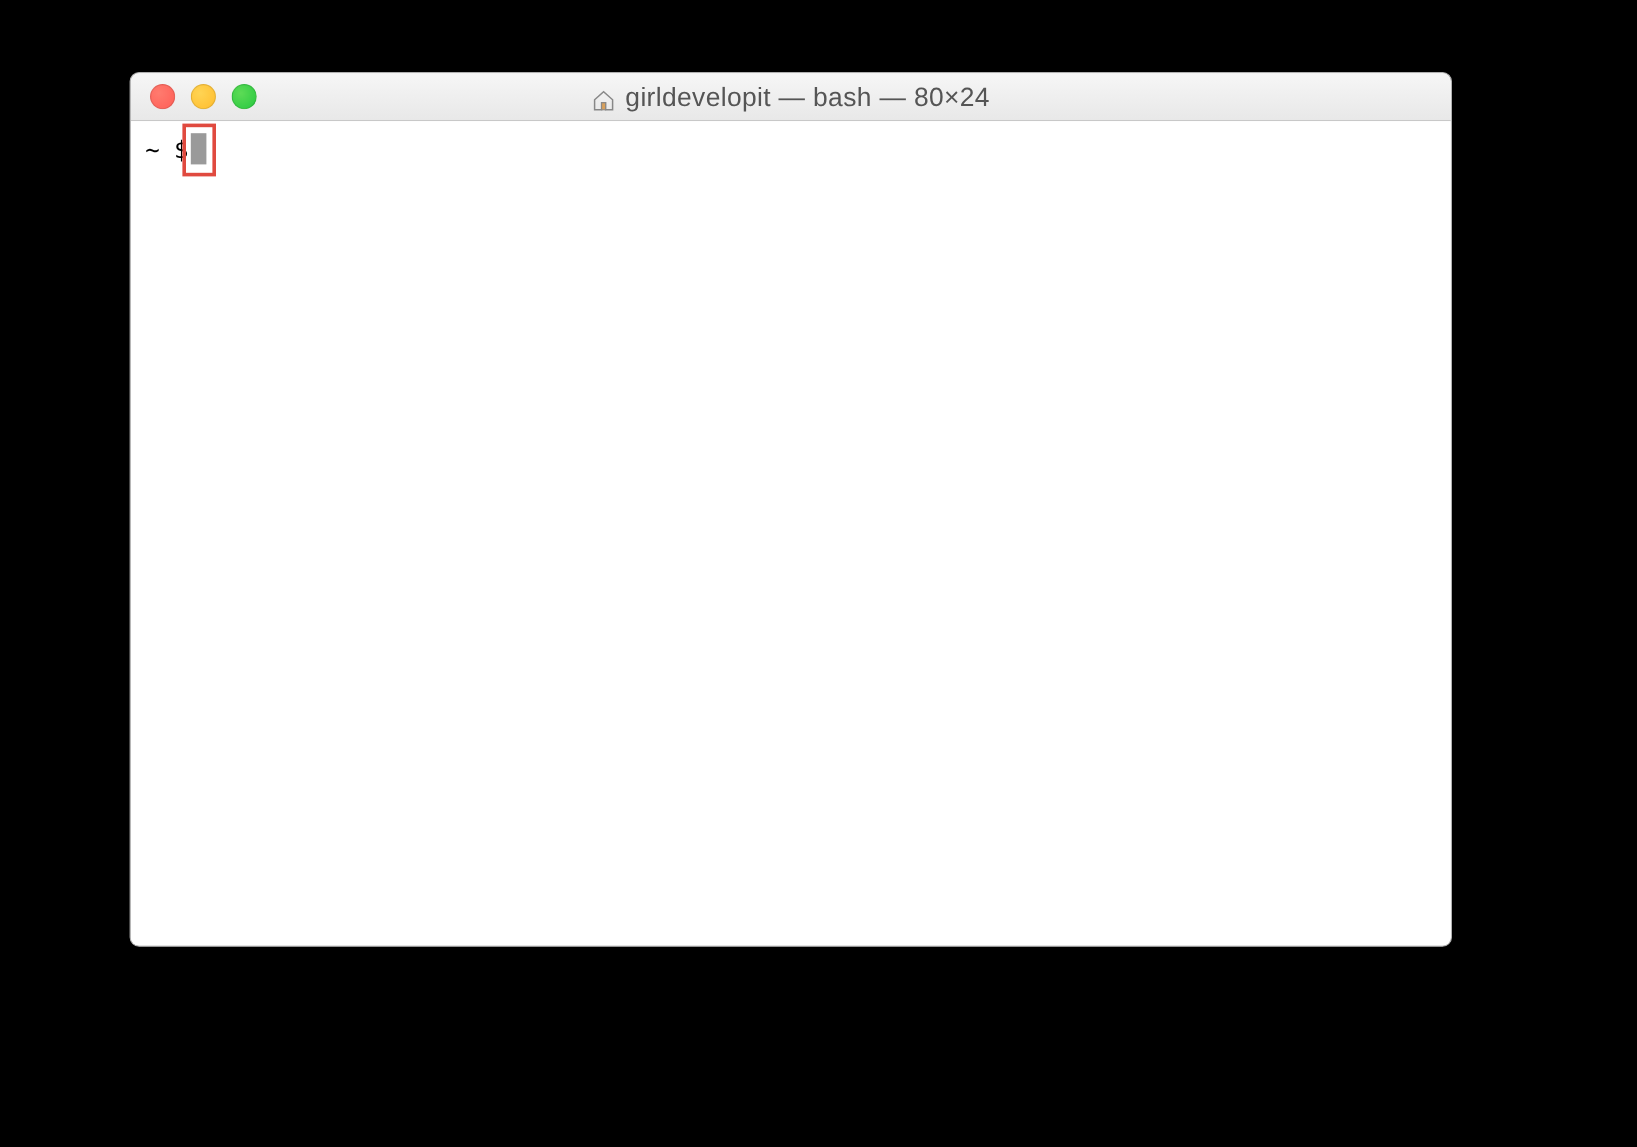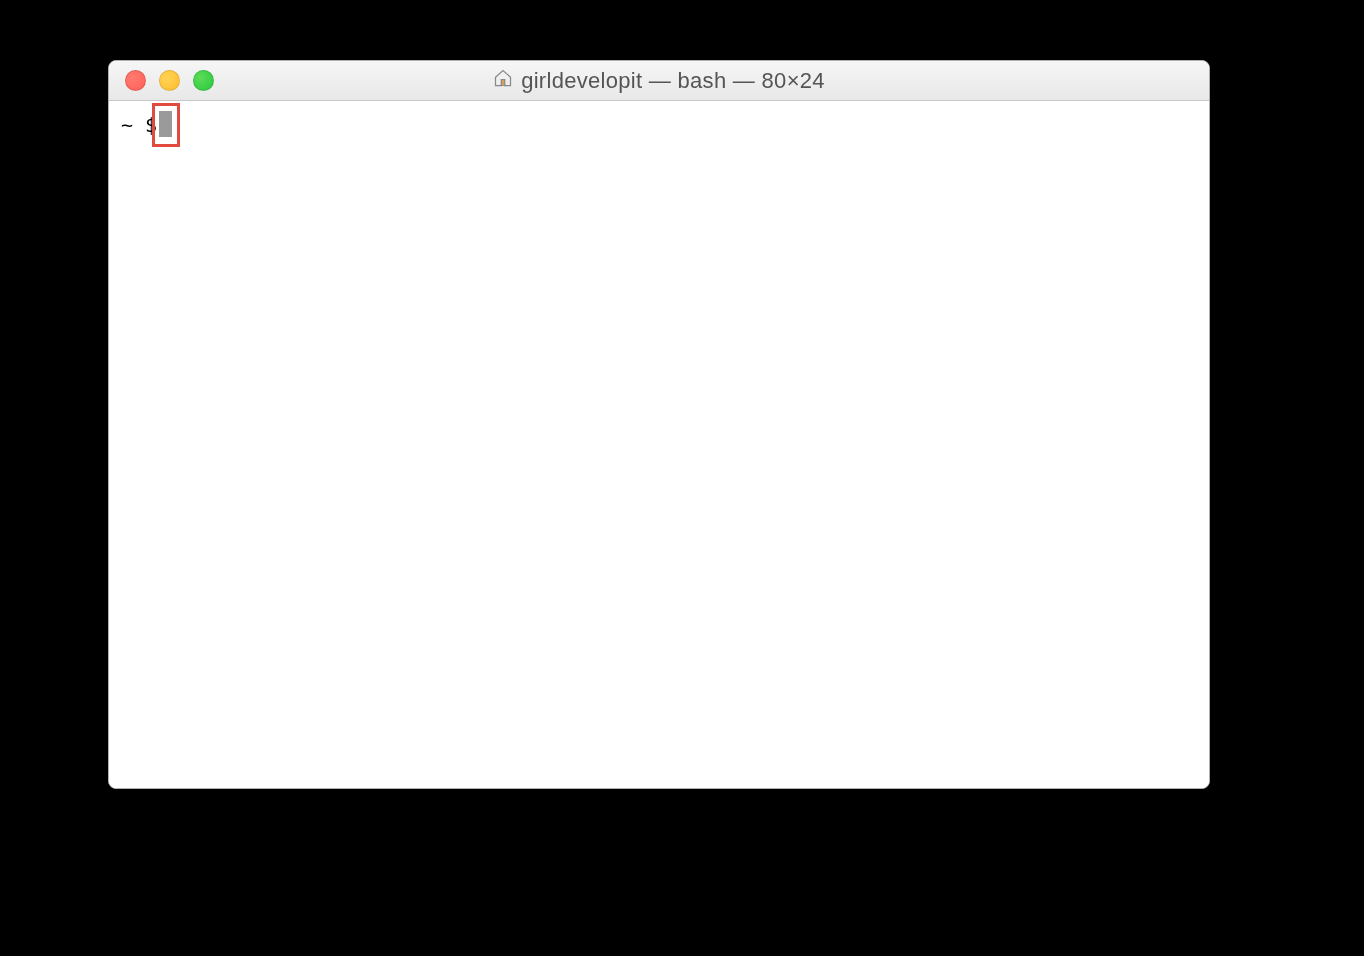--- a/index.html
+++ b/index.html
@@ -62,21 +62,21 @@
     
     .traffic-light.zoom {
       background: radial-gradient(circle at 35% 35%, #5ddb56, #28c940);
     }
     
     .title-center {
       position: absolute;
       left: 0;
       right: 0;
       display: flex;
-      align-items: flex-start;
+      align-items: flex-end;
       justify-content: center;
       gap: 8px;
       pointer-events: none;
     }
     
     .title-text {
       color: #555555;
       font-size: 22px;
       font-weight: 400;
       letter-spacing: 0.3px;

